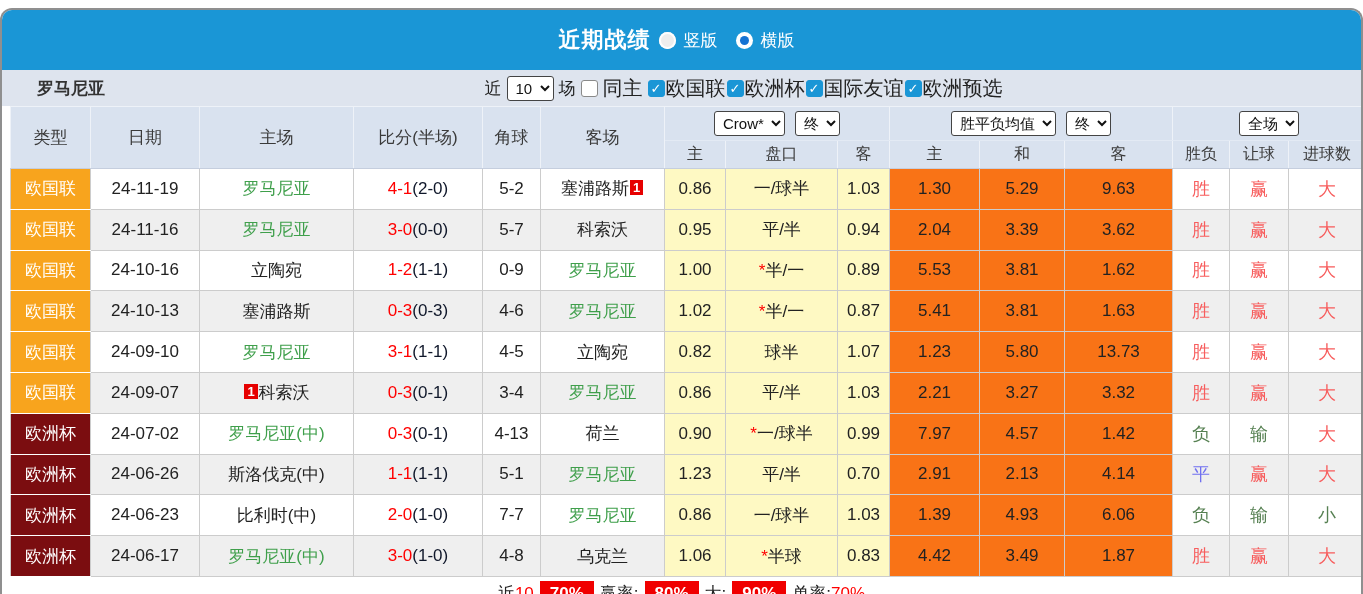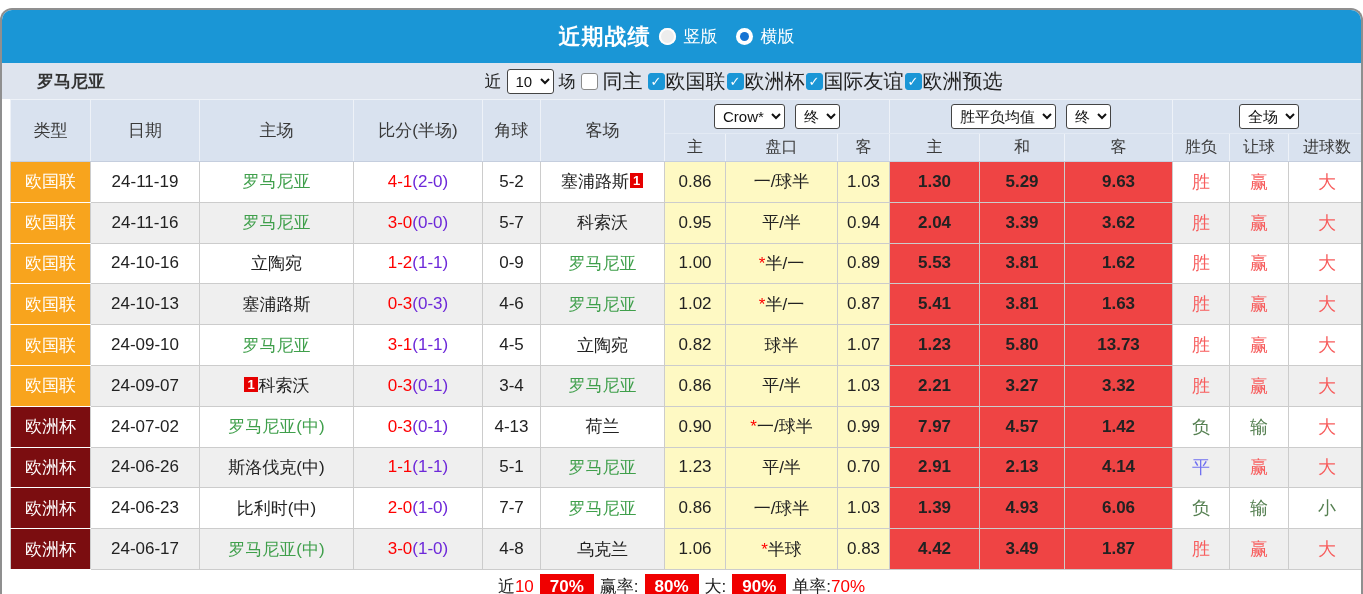--- a/index.html
+++ b/index.html
@@ -1,20 +1,20 @@
 <!DOCTYPE html>
 <html><head>
 <meta charset="utf-8">
 <style>
   * { box-sizing: border-box; margin: 0; padding: 0; }
   html,body { width: 1363px; background:#fff; font-family:"Liberation Sans","DejaVu Sans",sans-serif; }
   .widget { margin-top:8px; border:2px solid #8f8f8f; border-bottom:none; border-radius:12px 12px 0 0; overflow:hidden; width:1363px; }
 
   
-  .titlebar { height:53px; background:#1a96d6; display:flex; align-items:center; justify-content:center; gap:8px; }
+  .titlebar { height:60px; background:#1a96d6; display:flex; align-items:center; justify-content:center; gap:8px; }
   .titlebar .title { color:#fff; font-size:22px; font-weight:bold; letter-spacing:1px; }
   .radio { position:relative; width:17px; height:17px; border-radius:50%; background:#fff; display:inline-block; }
   .radio.unchecked { background:#ededed; box-shadow:inset 0 0 0 2px #fdfdfd; }
   .radio.checked::after { content:""; position:absolute; inset:4px; border-radius:50%; background:#1573d3; }
   .radio-label { color:#fff; font-size:17px; margin-right:10px; }
 
   
   .filterbar { height:36px; background:#dee4ee; position:relative; display:flex; align-items:center; font-size:17px; color:#222; }
   .teamname { position:absolute; left:35px; font-weight:bold; font-size:17px; color:#333; }
   .filters { display:flex; align-items:center; margin:0 auto; transform:translateX(62px); gap:5px; }
@@ -32,24 +32,24 @@
   thead tr.drop th { height:34px; }
   thead tr.sub th { height:28px; font-size:16px; }
   thead th.grp { border-bottom:1px solid #e3eaf4; }
   td { border:1px solid #ccc; text-align:center; font-size:17px; color:#222; height:40.8px; }
   tr.odd td { background:#fff; }
   tr.even td { background:#efefef; }
   td.type-cell { color:#fff; font-size:17px; }
   td.type-cell.orange { background:#f8a41d; border-bottom-color:#fff; }
   td.type-cell.maroon { background:#7b0d10; border-bottom-color:#fff; }
   tr td.odds-cell { background:#fef9c3; }
-  tr td.avg-cell { background:#ef4444;font-weight:bold; }
+  tr td.avg-cell { background:#f97316; }
   .t-green { color:#3f9f4b; }
   .s-main { color:#f00; }
-  .s-half { color:#6d28d9; }
+  .s-half { color:#0f172a; }
   .star { color:#f00; }
   .card { display:inline-block; background:#e60000; color:#fff; font-size:13px; font-weight:bold; padding:0 3px; margin:0 1px; vertical-align:2px; }
   .c-red { color:#f75d5d; }
   .c-green { color:#568052; }
   .c-blue { color:#7070f0; }
   td.res-cell { font-size:18px; }
   .selwrap { display:inline-flex; gap:10px; align-items:center; justify-content:center; }
 
   
   .footer { height:34px; background:#fff; display:flex; align-items:center; justify-content:center; font-size:17px; color:#222; }

